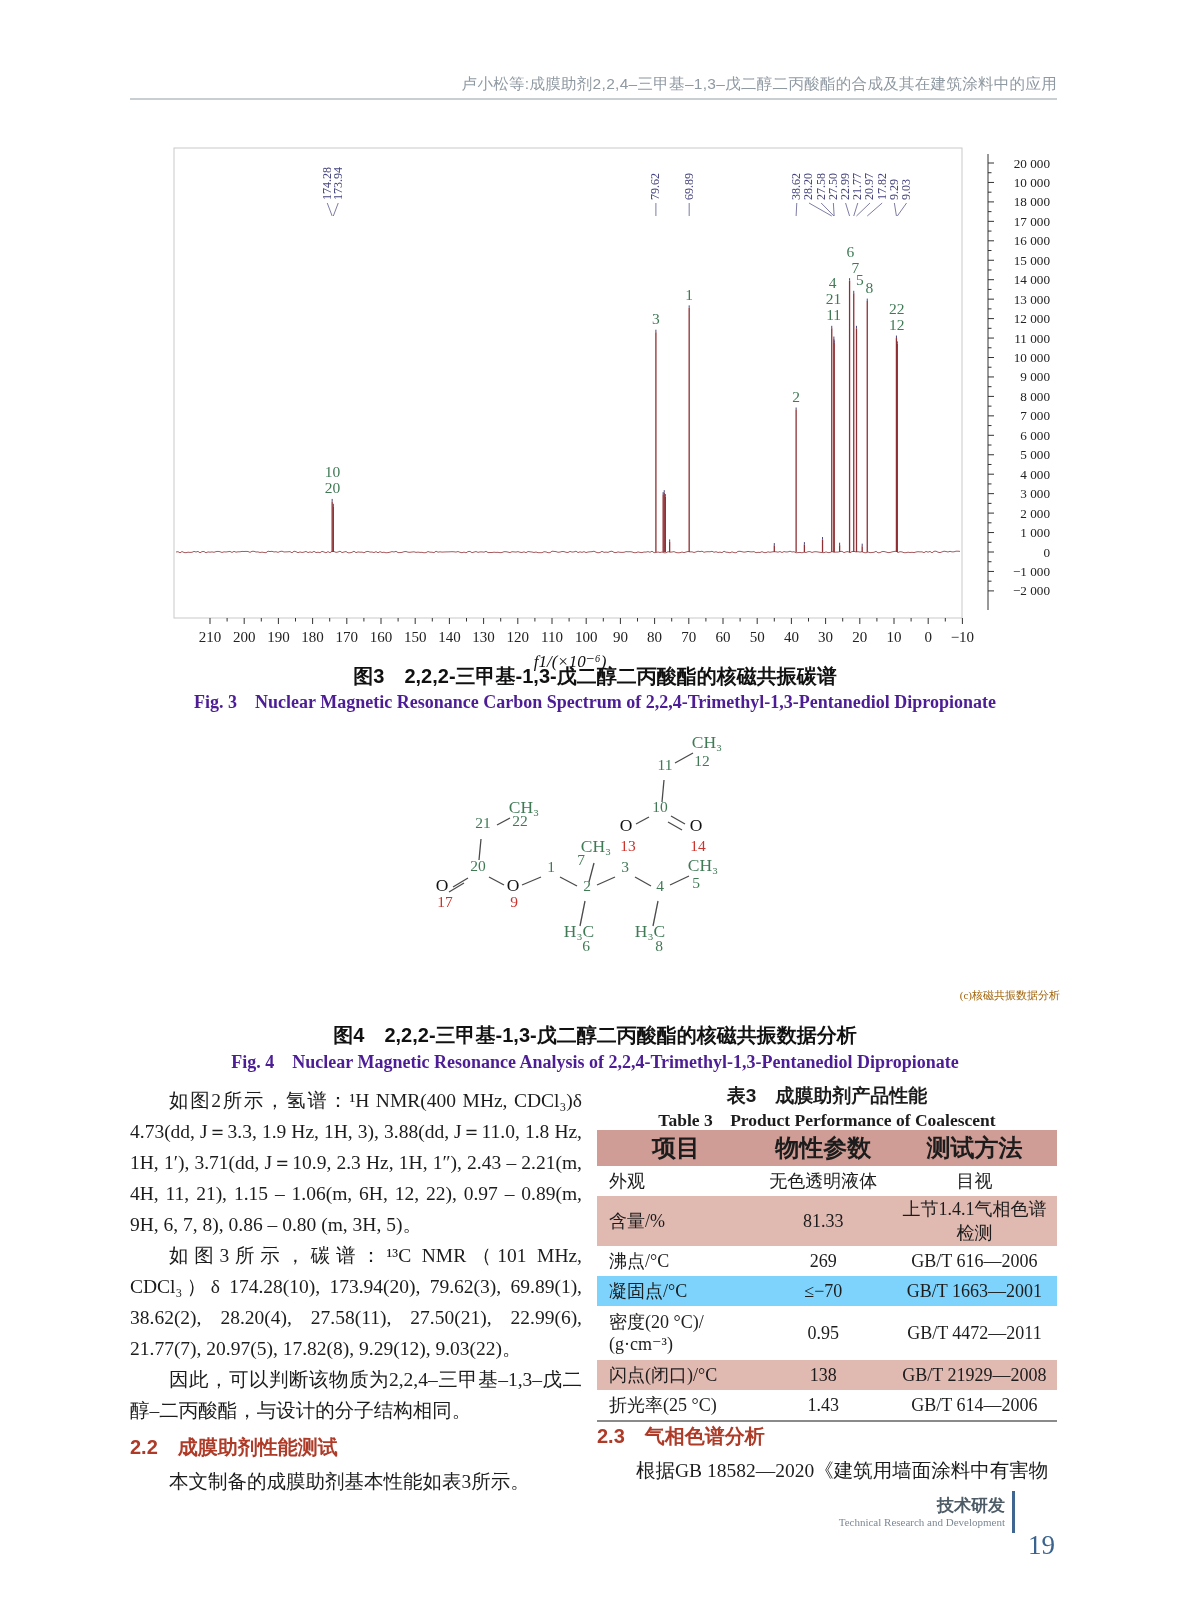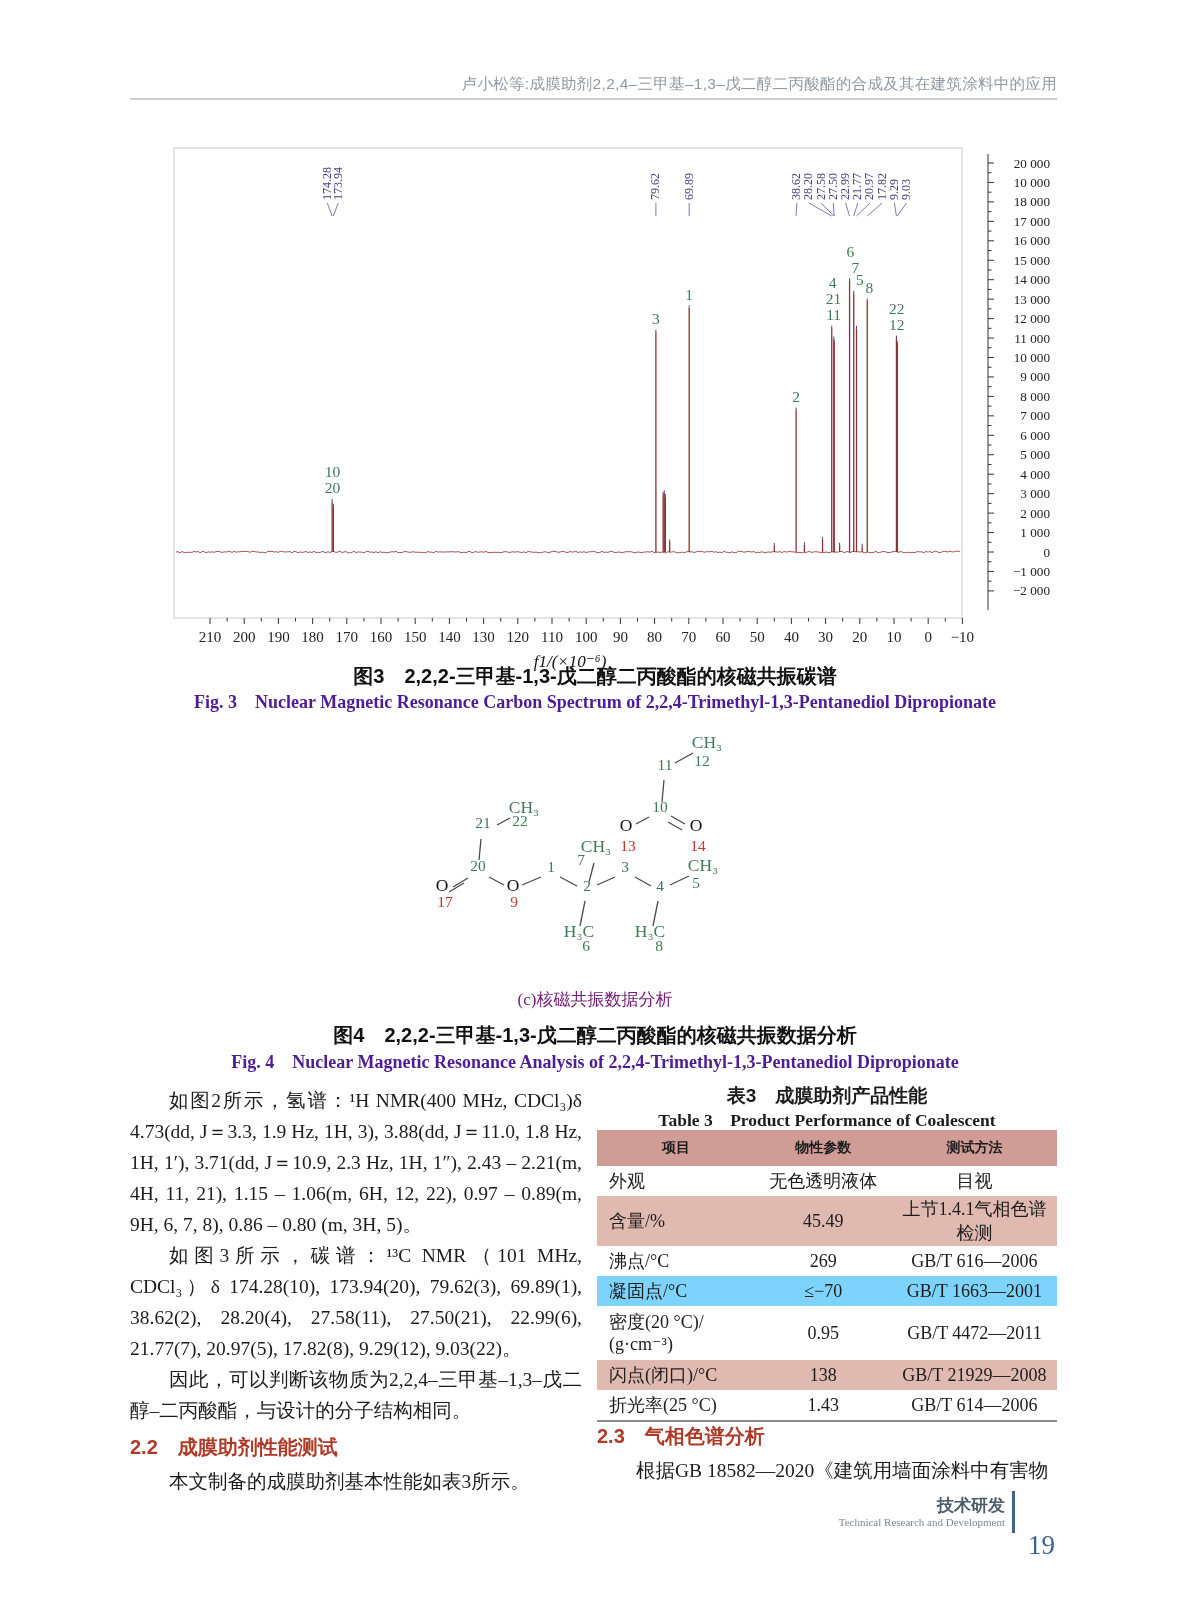--- a/index.html
+++ b/index.html
@@ -6,33 +6,33 @@
   .page{position:relative;width:1187px;height:1600px;background:#ffffff;
         font-family:"Liberation Serif","DejaVu Serif",serif;color:#1c1c1c;overflow:hidden;}
   .hdr{position:absolute;top:74px;left:130px;width:927px;text-align:right;
        font-size:15.5px;color:#8f99a2;letter-spacing:.3px;
        font-family:"Liberation Sans","DejaVu Sans",sans-serif;}
   .hdr-rule{position:absolute;top:98px;left:130px;width:927px;border-top:2px solid #c9ced3;}
   .cap-zh{position:absolute;left:130px;width:930px;text-align:center;
           font-family:"Liberation Sans","DejaVu Sans",sans-serif;font-weight:bold;font-size:20px;color:#111;}
   .cap-en{position:absolute;left:110px;width:970px;text-align:center;
           font-weight:bold;font-size:18px;color:#4c1d95;}
-  .subcap{position:absolute;left:130px;width:930px;text-align:center;
-          font-size:17px;color:#701a75;}
+  .subcap{position:absolute;left:130px;width:930px;text-align:right;
+          font-size:11px;color:#a16207;}
   .col{position:absolute;font-size:19.5px;line-height:31px;text-align:justify;}
   .col p{margin:0;text-indent:2em;}
   .sec-head{font-family:"Liberation Sans","DejaVu Sans",sans-serif;font-weight:bold;
             font-size:20px;color:#ae3a28;text-indent:0;margin:6px 0 4px 0;line-height:30px;}
   .tbl-cap-zh{position:absolute;left:597px;width:460px;text-align:center;
           font-family:"Liberation Sans","DejaVu Sans",sans-serif;font-weight:bold;font-size:19px;}
   .tbl-cap-en{position:absolute;left:597px;width:460px;text-align:center;font-weight:bold;font-size:17.5px;}
   table.t3{position:absolute;left:597px;top:1130px;width:460px;border-collapse:collapse;
            font-size:18px;border-bottom:2px solid #8a8a8a;}
   table.t3 th{font-family:"Liberation Sans","DejaVu Sans",sans-serif;font-weight:bold;
-              font-size:14px;height:34px;}
+              font-size:24px;height:34px;}
   table.t3 td{height:28px;padding:1px 2px;}
   table.t3 td.c1{text-align:left;padding-left:12px;white-space:pre-line;line-height:1.25;}
   table.t3 td.c2,table.t3 th, table.t3 td.c3{text-align:center;}
   .footer-zh{position:absolute;font-family:"Liberation Sans","DejaVu Sans",sans-serif;
              font-weight:bold;font-size:17px;color:#4c5b66;right:182px;top:1494px;}
   .footer-en{position:absolute;font-size:11px;color:#7d8894;right:182px;top:1516px;}
   .footer-bar{position:absolute;width:3px;height:42px;background:#3e6690;right:172px;top:1491px;}
   .footer-pg{position:absolute;font-size:27px;color:#3a648f;right:132px;top:1530px;}
   svg text{user-select:none;}
 </style>
@@ -351,21 +351,21 @@
         </tr>
       </thead>
     <tbody id="t3-body">
         <tr>
           <td class="c1" style="width: 150px;">外观</td>
           <td class="c2" style="width: 140px;">无色透明液体</td>
           <td class="c3" style="width: 170px;">目视</td>
         </tr>
         <tr style="background: rgb(224, 185, 177);">
           <td class="c1" style="width: 150px;">含量/%</td>
-          <td class="c2" style="width: 140px;">45.49</td>
+          <td class="c2" style="width: 140px;">81.33</td>
           <td class="c3" style="width: 170px;">上节1.4.1气相色谱检测</td>
         </tr>
         <tr>
           <td class="c1" style="width: 150px;">沸点/°C</td>
           <td class="c2" style="width: 140px;">269</td>
           <td class="c3" style="width: 170px;">GB/T 616—2006</td>
         </tr>
         <tr style="background: #7dd3fc;">
           <td class="c1" style="width: 150px;">凝固点/°C</td>
           <td class="c2" style="width: 140px;">≤−70</td>

